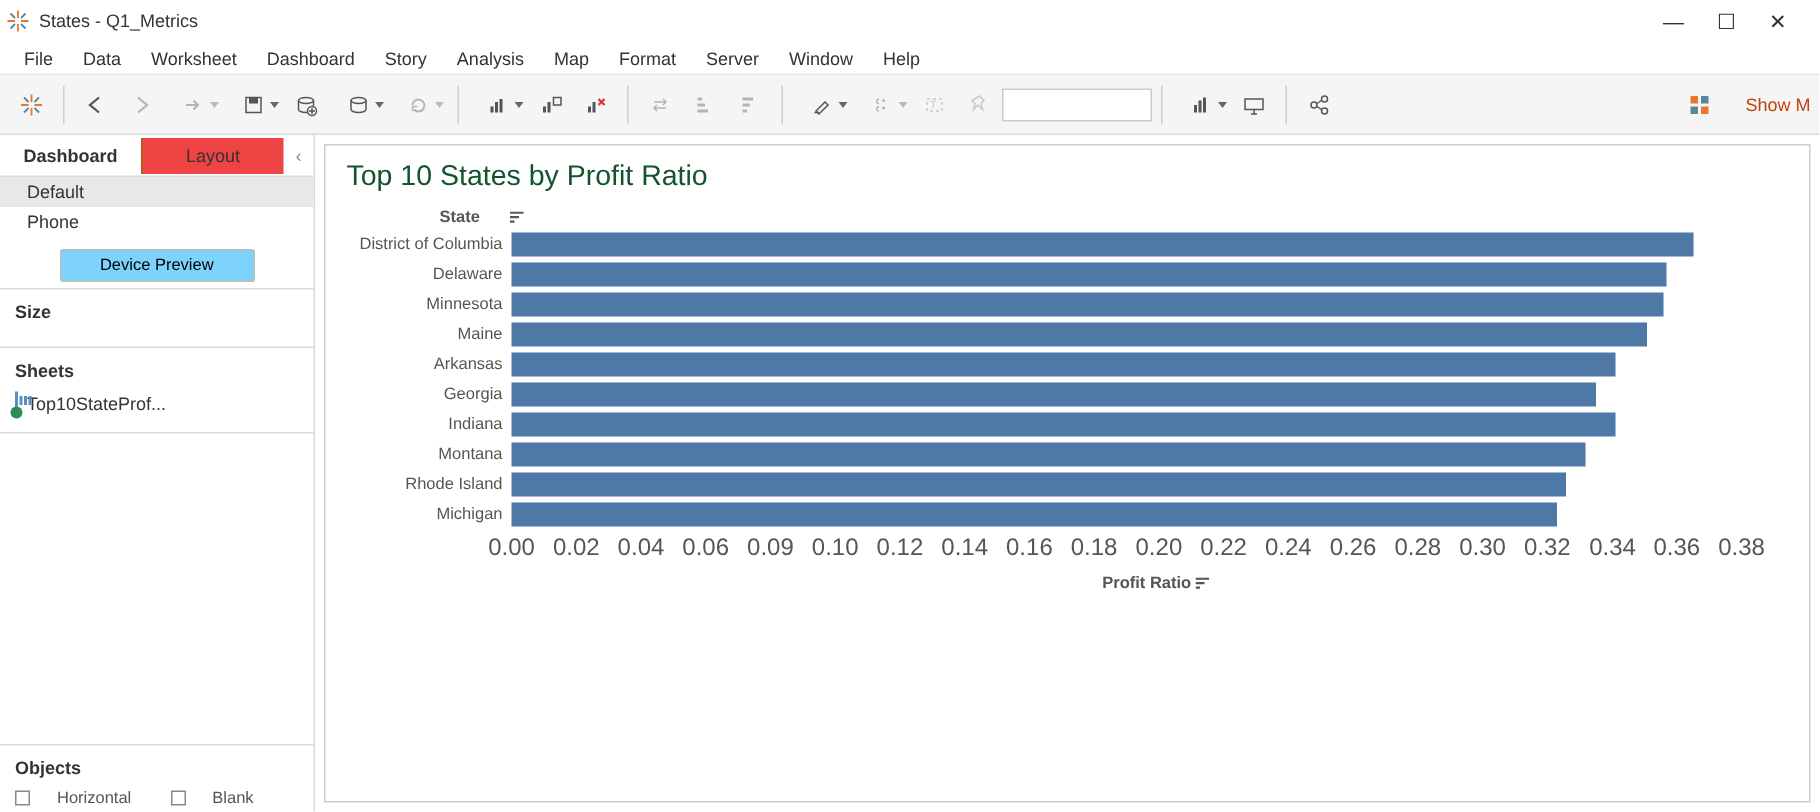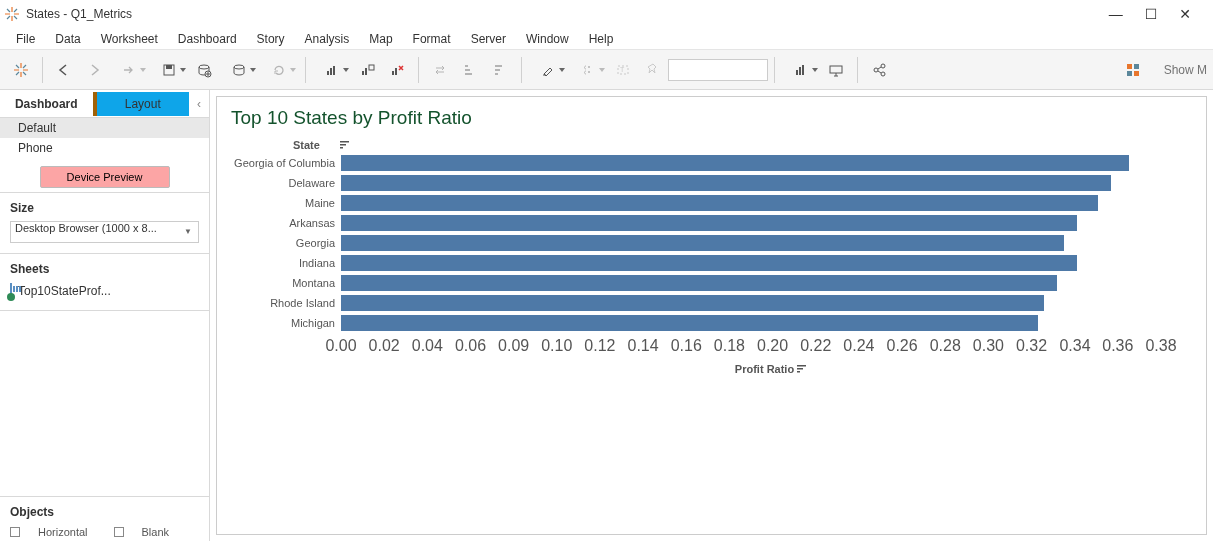--- a/index.html
+++ b/index.html
@@ -12,32 +12,32 @@
   .menubar { height: 22px; display: flex; align-items: center; padding: 0 6px; gap: 0; border-bottom: 1px solid #e5e5e5; }
   .menubar span { padding: 2px 10px; font-size: 12px; cursor: default; }
   .toolbar { height: 40px; background: #f5f5f5; border-bottom: 1px solid #d9d9d9; display: flex; align-items: center; padding: 0 6px; }
   .tool { width: 30px; height: 28px; display: flex; align-items: center; justify-content: center; color:#555; position:relative; }
   .tool.wide { width: 40px; }
   .tool svg { width: 16px; height: 16px; }
   .tool .drop::after { content:""; border-left:3px solid transparent; border-right:3px solid transparent; border-top:4px solid #666; position:absolute; right:3px; top:50%; transform:translateY(-50%);}
   .sep { width: 1px; height: 26px; background: #d0d0d0; margin: 0 6px; }
   .toolbar input.shelf { width: 100px; height: 22px; border: 1px solid #ccc; background: #fff; padding: 0 4px; font-size:11px; }
   .toolbar .right { margin-left: auto; display:flex; align-items:center; }
-  .showme { display:flex; align-items:center; gap:24px; font-size:12px; color:#737373; margin-left:10px;}
+  .showme { display:flex; align-items:center; gap:24px; font-size:12px; color:#c2410c; margin-left:10px;}
   .main { display: flex; height: calc(541px - 28px - 22px - 40px); }
   .sidebar { width: 210px; border-right: 1px solid #d9d9d9; display:flex; flex-direction:column; background:#fff;}
   .sidepanel-tabs { display:flex; align-items:center; border-bottom:1px solid #d9d9d9; height:28px; }
   .sidepanel-tabs .tab { flex:1; text-align:center; font-size:12px; padding:5px 0; cursor:default;}
   .sidepanel-tabs .tab.active { font-weight:bold; background:#fff;}
-  .sidepanel-tabs .tab:not(.active){ background:#0ea5e9; border-left:4px solid #a16207;}
+  .sidepanel-tabs .tab:not(.active){ background:#ef4444; border-left:1px solid #a16207;}
   .sidepanel-tabs .collapse { width:20px; text-align:center; color:#888;}
   .device-list { border-bottom:1px solid #d9d9d9; }
   .device-list .item { padding:3px 18px; font-size:12px;}
   .device-list .item.selected { background:#e8e8e8;}
-  .device-preview-btn { margin:8px auto 4px auto; display:block; width:130px; height:22px; border:1px solid #bbb; background:#fca5a5; border-radius:2px; font-size:11px;}
+  .device-preview-btn { margin:8px auto 4px auto; display:block; width:130px; height:22px; border:1px solid #bbb; background:#7dd3fc; border-radius:2px; font-size:11px;}
   .section { border-bottom:1px solid #d9d9d9; padding:8px 10px 10px 10px; }
   .section h4 { font-size:12px; font-weight:bold; margin-bottom:6px;}
   .size-select { width:100%; height:22px; border:1px solid #ccc; font-size:11px; padding:0 4px; background:#fff; position:relative;}
   .size-select::after{content:"▼"; font-size:8px; color:#666; position:absolute; right:6px; top:5px;}
   .sheet-item { display:flex; align-items:center; gap:6px; font-size:12px; padding:2px 0;}
   .sheet-icon{width:14px;height:12px; border:1px solid #5a8fc2; position:relative;}
   .sheet-icon::before{content:""; position:absolute; left:2px; top:2px; width:2px; height:6px; background:#5a8fc2; box-shadow:3px 0 0 #5a8fc2, 6px 0 0 #5a8fc2;}
   .sheet-check{width:8px;height:8px;border-radius:50%;background:#2e8b57;position:absolute;right:-3px;bottom:-3px;}
   .sheet-icon-wrap{position:relative;}
   .objects { margin-top:auto; border-top:1px solid #d9d9d9; padding:8px 10px 2px 10px;}
@@ -264,21 +264,20 @@
       <div class="tab">Layout</div>
       <div class="collapse">‹</div>
     </div>
     <div class="device-list">
       <div class="item selected">Default</div>
       <div class="item">Phone</div>
       <button class="device-preview-btn">Device Preview</button>
     </div>
     <div class="section">
       <h4>Size</h4>
-      <div class="size-select">Desktop Browser (1000 x 8...</div>
     </div>
     <div class="section" style="flex:0;">
       <h4>Sheets</h4>
       <div class="sheet-item">
         <span class="sheet-icon-wrap"><span class="sheet-icon"></span><span class="sheet-check"></span></span>
         <span>Top10StateProf...</span>
       </div>
     </div>
     <div class="objects">
       <h4>Objects</h4>
@@ -301,29 +300,35 @@
       <div class="axis-title-y" style="position:relative;left:0;margin-left:62px;margin-bottom:2px;">
         <span>State</span>
         <svg class="sort-icon" viewBox="0 0 10 8">
             <rect x="0" y="0" width="9" height="1.5" fill="#555"></rect>
             <rect x="0" y="3" width="6" height="1.5" fill="#555"></rect>
             <rect x="0" y="6" width="3" height="1.5" fill="#555"></rect>
           </svg>
       </div>
       <div class="chart-area" id="chart-bars">
           <div class="bar-row">
-            <div class="bar-label">Georgia of Columbia</div>
+            <div class="bar-label">District of Columbia</div>
             <div class="bar-track">
               <div class="bar" style="width: 787.632px;"></div>
             </div>
           </div>
           <div class="bar-row">
             <div class="bar-label">Delaware</div>
             <div class="bar-track">
               <div class="bar" style="width: 770.368px;"></div>
+            </div>
+          </div>
+          <div class="bar-row">
+            <div class="bar-label">Minnesota</div>
+            <div class="bar-track">
+              <div class="bar" style="width: 768.211px;"></div>
             </div>
           </div>
           <div class="bar-row">
             <div class="bar-label">Maine</div>
             <div class="bar-track">
               <div class="bar" style="width: 757.421px;"></div>
             </div>
           </div>
           <div class="bar-row">
             <div class="bar-label">Arkansas</div>

